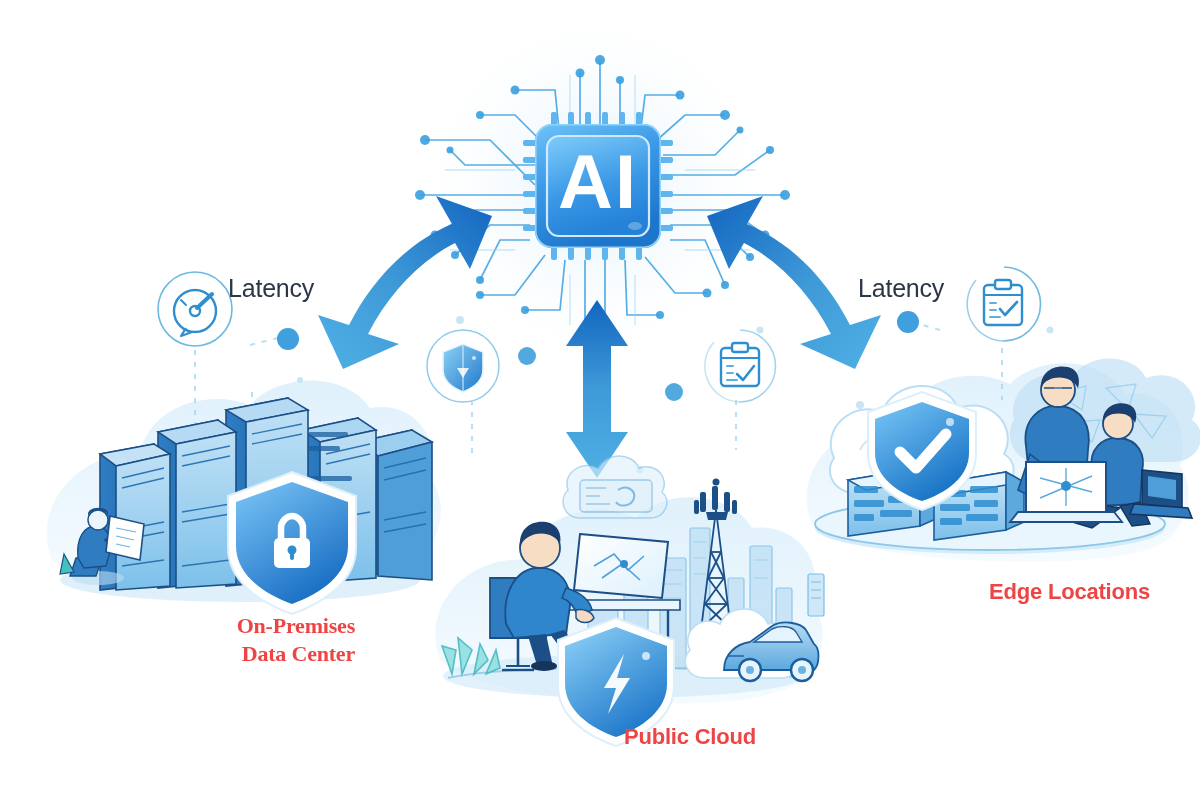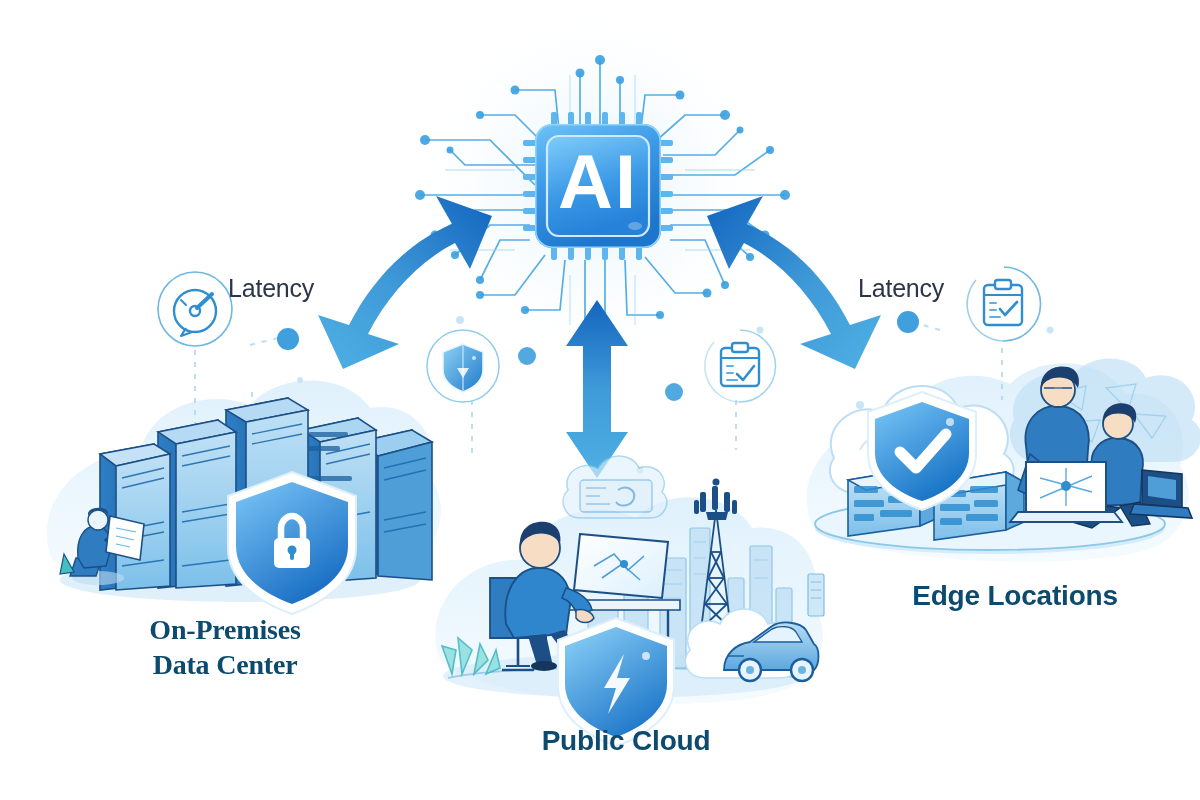--- a/index.html
+++ b/index.html
@@ -14,27 +14,27 @@
     position: relative;
     width: 992px; height: 800px;
     background: #ffffff;
   }
   .abs { position: absolute; }
   svg { display: block; overflow: visible; }
 
   
   .node-label {
     position: absolute;
-    color: #0c4a6e;
+    color: #ef4444;
     font-weight: bold;
-    font-size: 28px;
+    font-size: 22px;
     line-height: 1.25;
     letter-spacing: -0.2px;
     white-space: pre-line;
-    text-align: center;
+    text-align: right;
   }
   .flow-label {
     position: absolute;
     color: #2b3648;
     font-size: 25px;
     font-weight: normal;
     letter-spacing: -0.2px;
     white-space: nowrap;
   }
   .chip-text {

